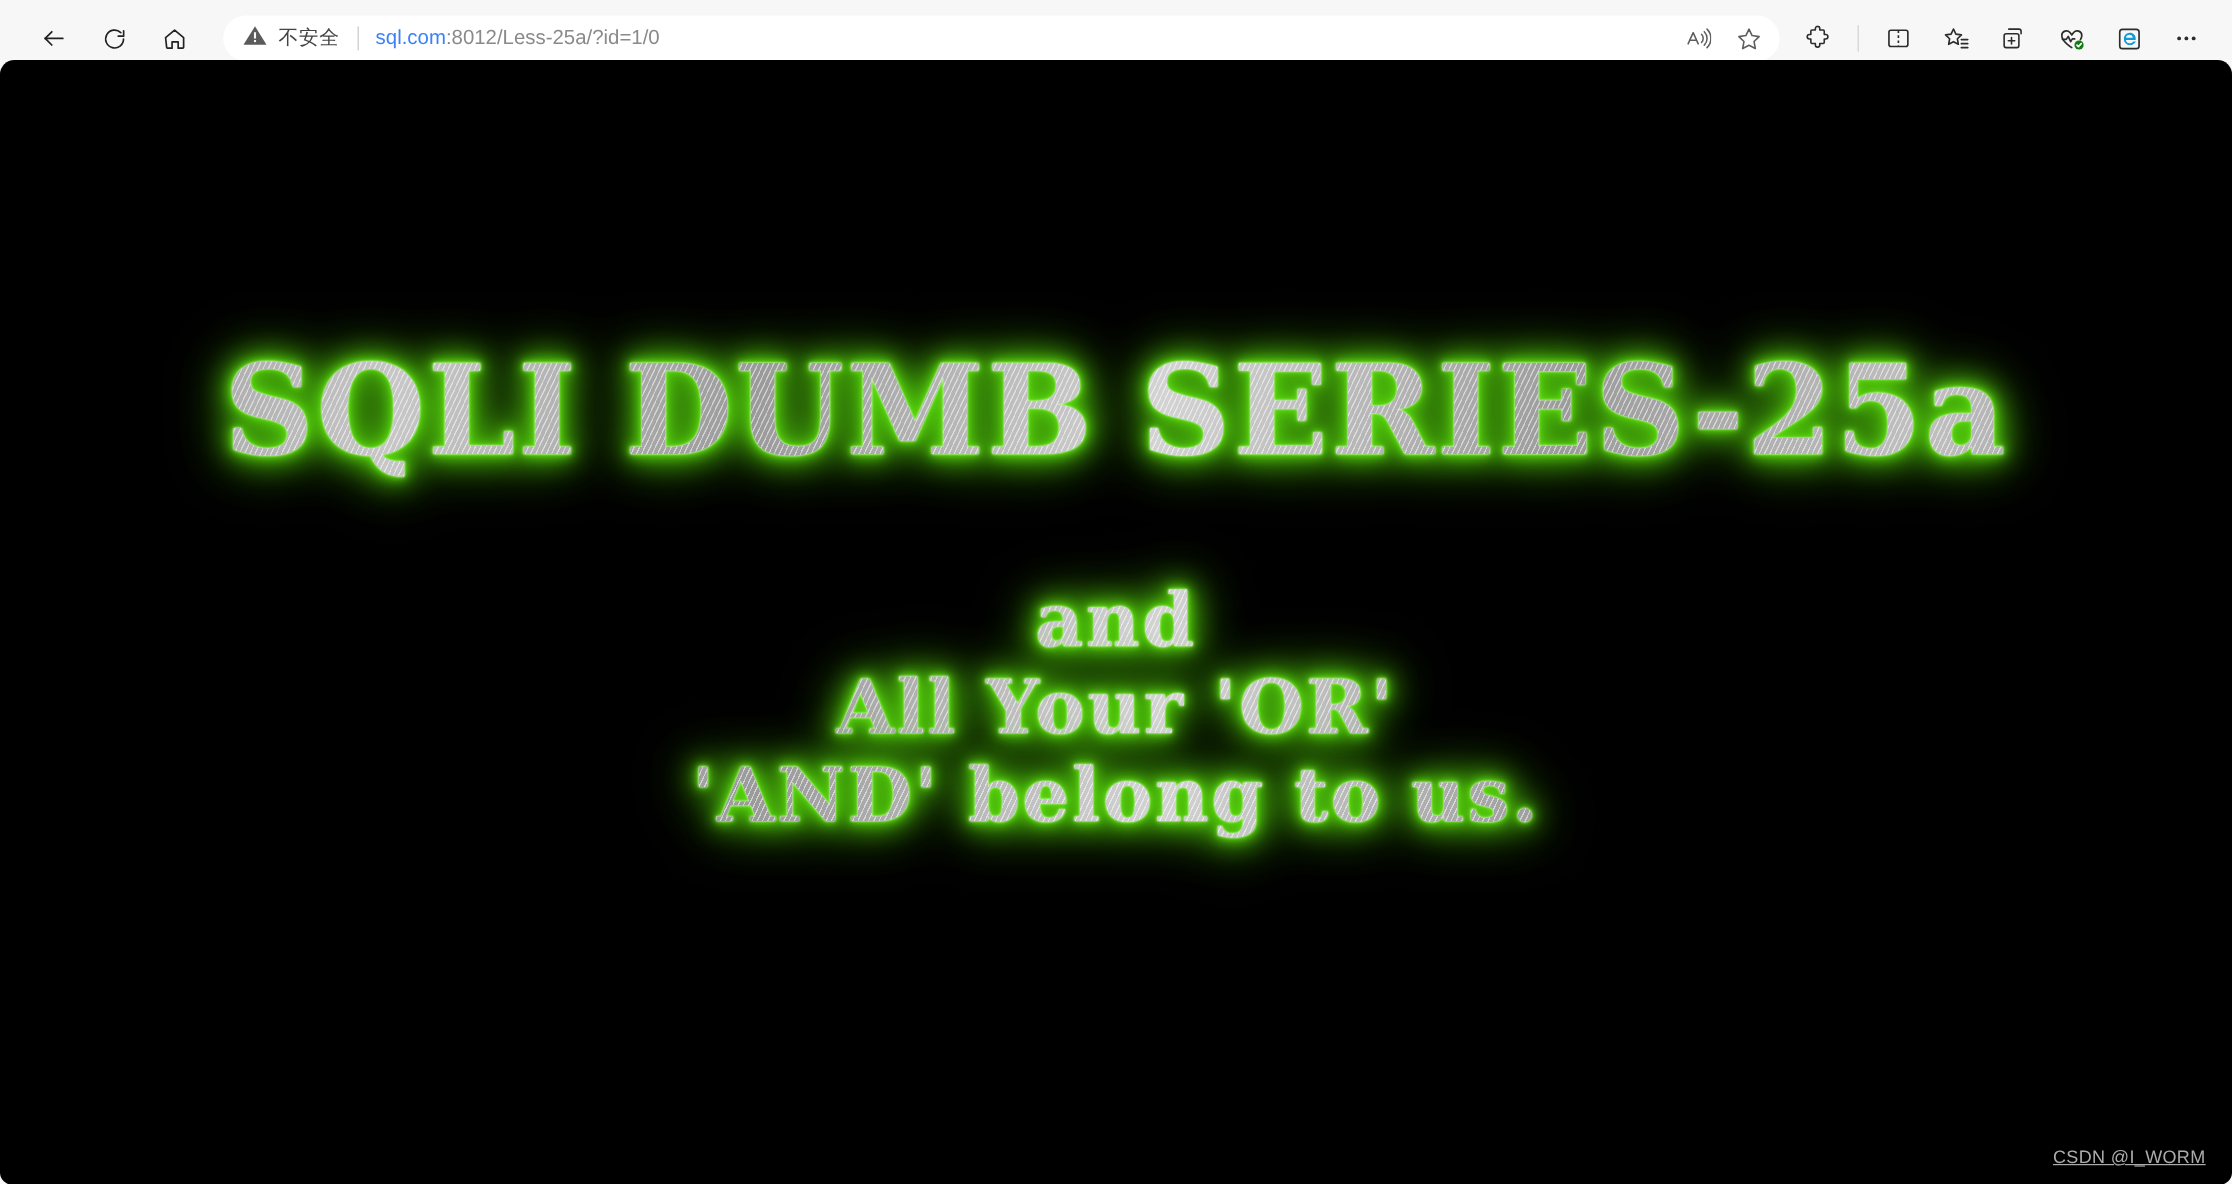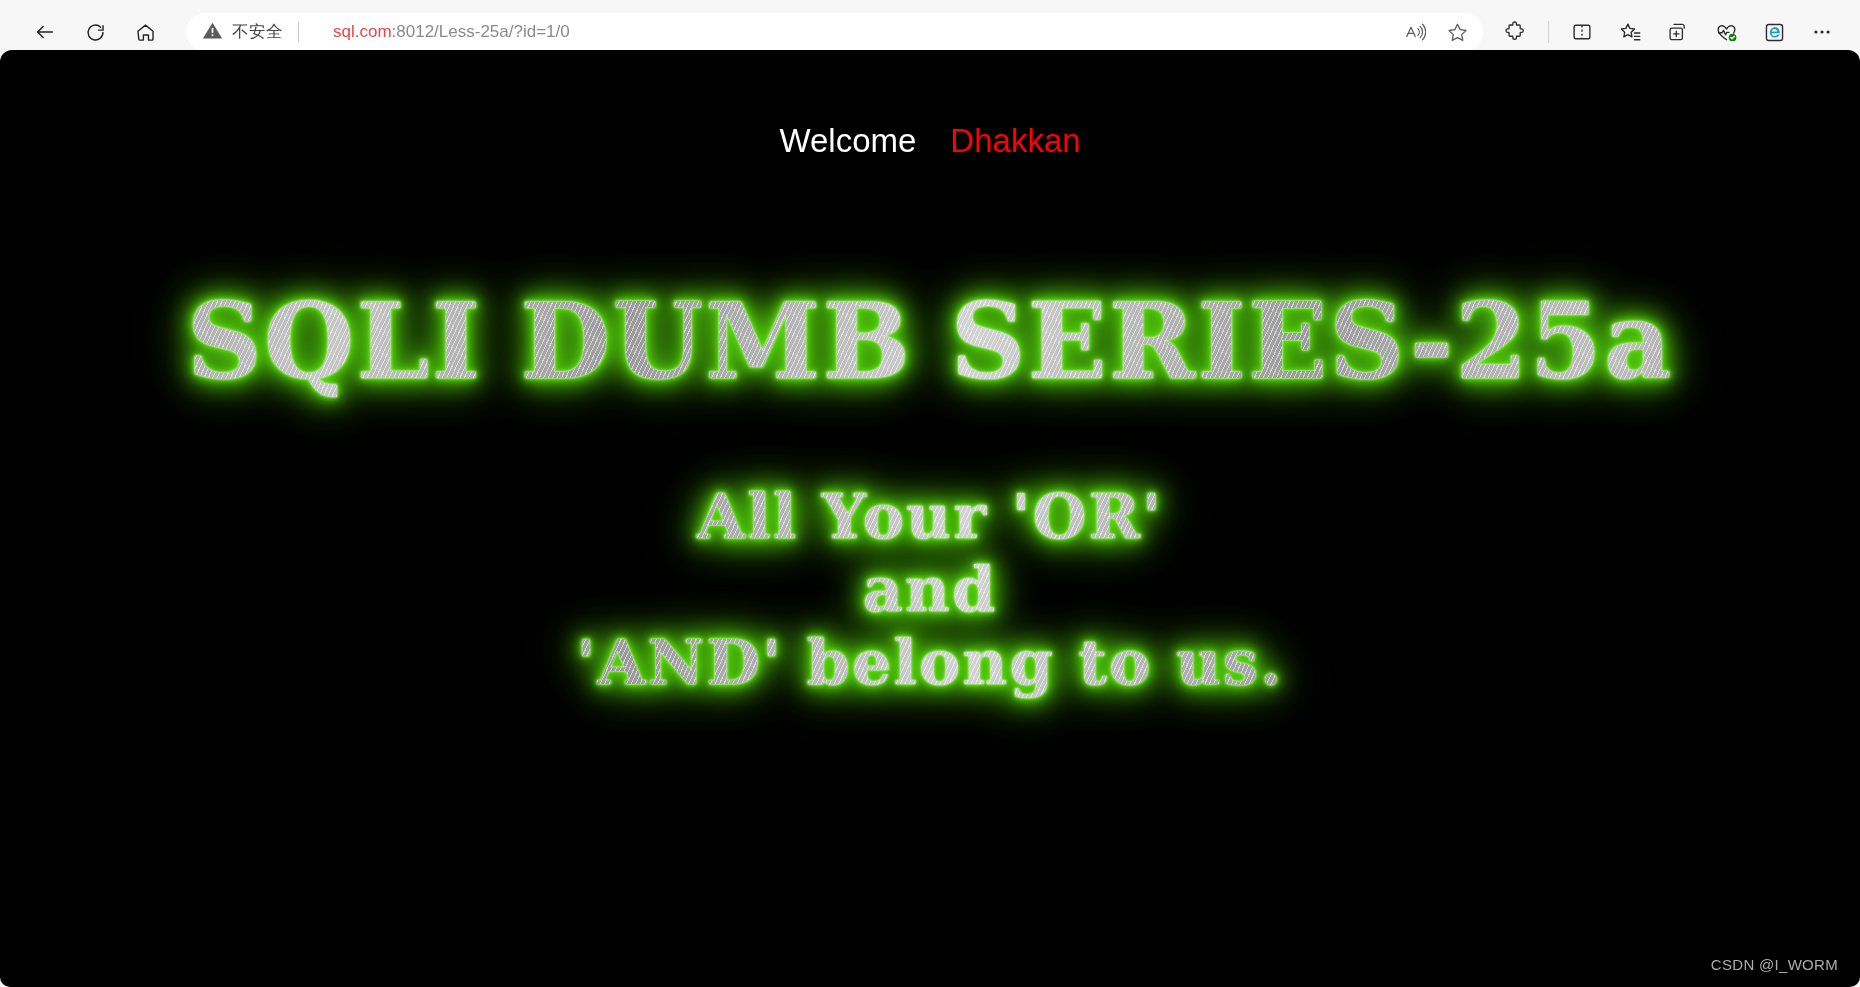--- a/index.html
+++ b/index.html
@@ -40,21 +40,21 @@
     font-family:"DejaVu Sans", sans-serif;
     letter-spacing:.5px;
   }
   #addr-divider {
     width:1px; height:20px; background:#c9c9c9; margin:0 14px 0 15px; flex:none;
   }
   #url-text {
     font-size:17px; color:#8a8a8a; white-space:nowrap;
     font-family:"Liberation Sans", sans-serif;
   }
-  #url-text .host { color:#ef4444;margin-left:20px; }
+  #url-text .host { color:#3b82f6; }
   #addr-actions { margin-left:auto; display:flex; align-items:center; gap:2px; flex:none; }
   .addr-icon {
     width:40px; height:34px; display:flex; align-items:center; justify-content:center;
     border-radius:6px;
   }
 
   #toolbar-right { display:flex; align-items:center; gap:4px; padding-right:16px; flex:none; }
   .tbicon {
     width:44px; height:38px;
     display:flex; align-items:center; justify-content:center;
@@ -125,20 +125,21 @@
     color:#23d3f0;
     font-size:25px;
     font-family:"Liberation Sans", sans-serif;
   }
 
   #watermark {
     position:absolute; right:22px; bottom:14px;
     color:#c9c9c9; font-size:15px; opacity:.85;
     font-family:"Liberation Sans", sans-serif;
     letter-spacing:.3px;
+    text-decoration:underline;
   }
 </style>
 </head>
 <body>
 
 <div id="browser-chrome">
 
   <div id="nav-left">
     <div class="navbtn">
       <svg width="22" height="22" viewBox="0 0 24 24" fill="none" stroke="#222" stroke-width="1.6" stroke-linecap="round" stroke-linejoin="round">
@@ -239,27 +240,24 @@
         <circle cx="5.4" cy="12" r="1.75"></circle>
           <circle cx="12" cy="12" r="1.75"></circle>
           <circle cx="18.6" cy="12" r="1.75"></circle>
       </svg>
     </div>
   </div>
 </div>
 
 <div id="page-viewport">
 
-  <div id="welcome-line">
-    <span id="welcome-word">Welcome</span><span id="user-name">Dhakkan</span>
-  </div>
 
   <div id="main-title" class="metal">SQLI DUMB SERIES-25a</div>
 
   <div id="subtitle-block">
+    <span class="sub-line metal">and</span>
     <span class="sub-line metal">All Your 'OR'</span>
-    <span class="sub-line metal">and</span>
     <span class="sub-line metal">'AND' belong to us.</span>
   </div>
 
 
   <div id="watermark">CSDN @I_WORM</div>
 </div>
 
 </body></html>

